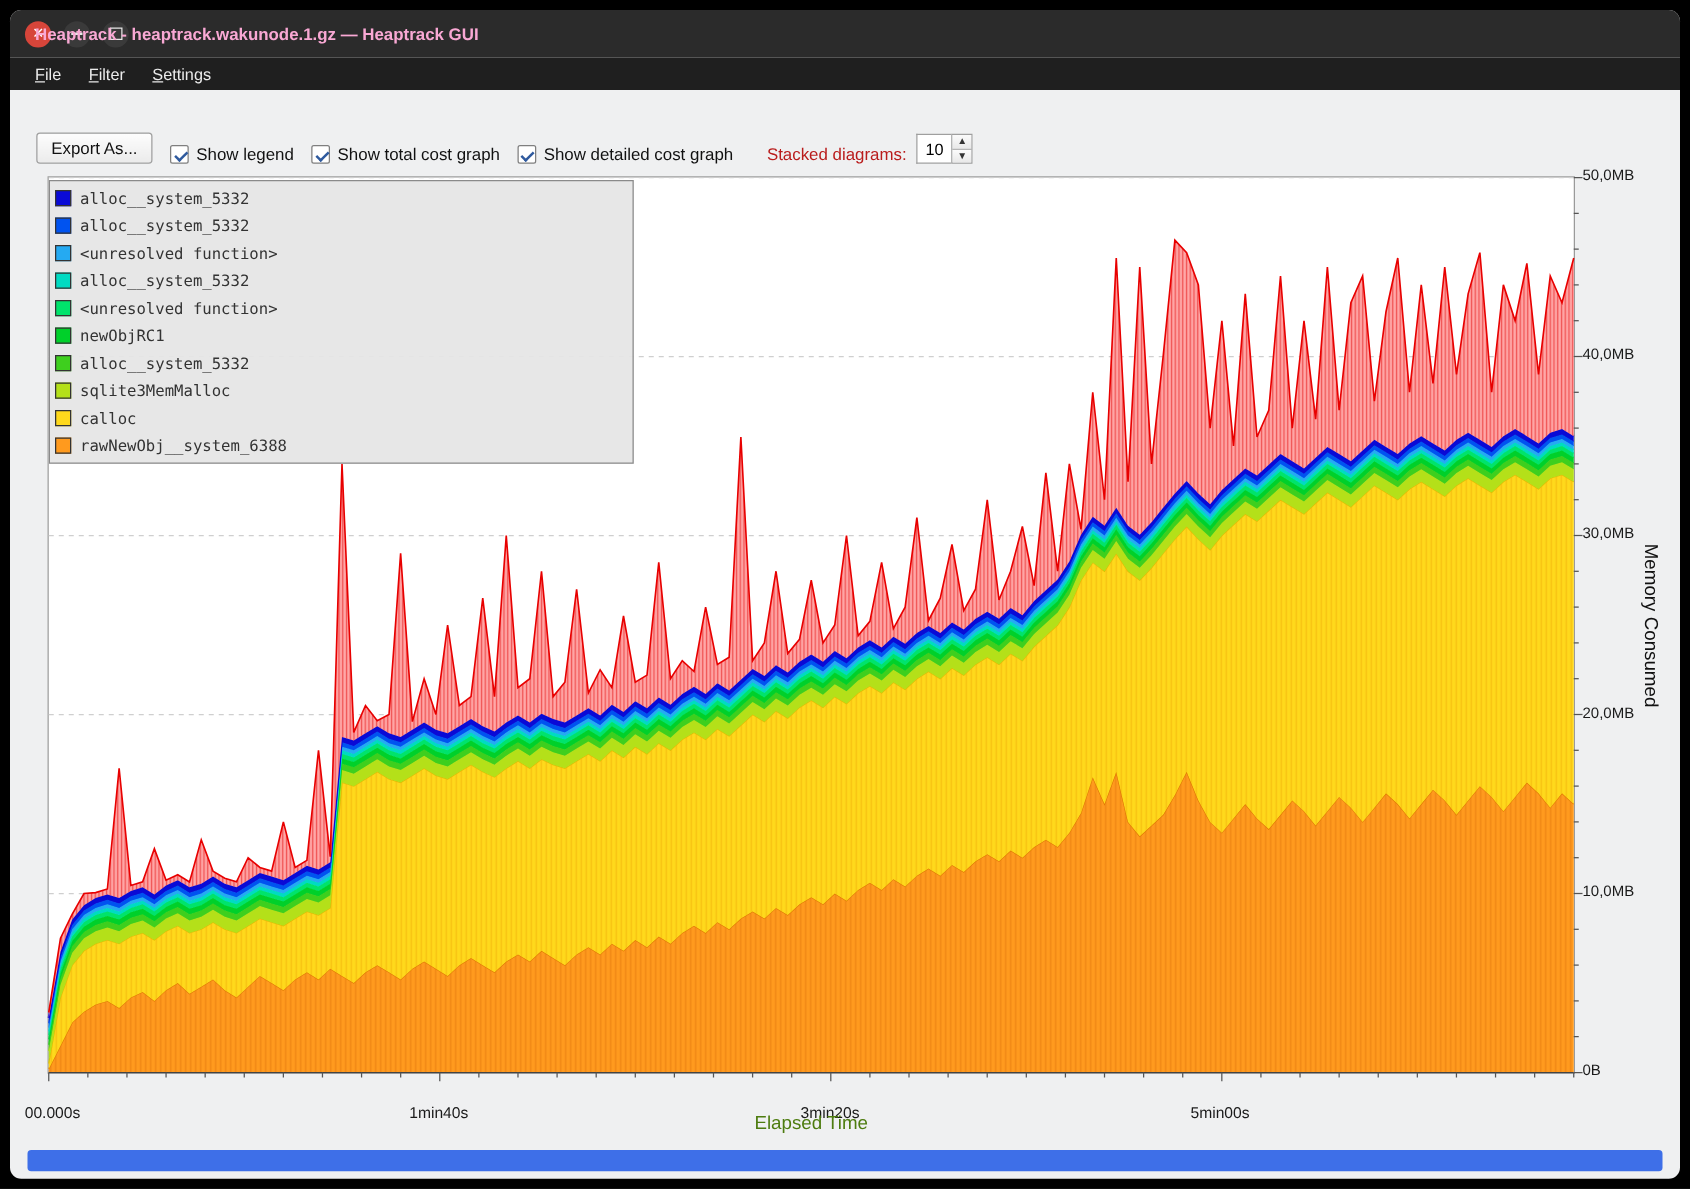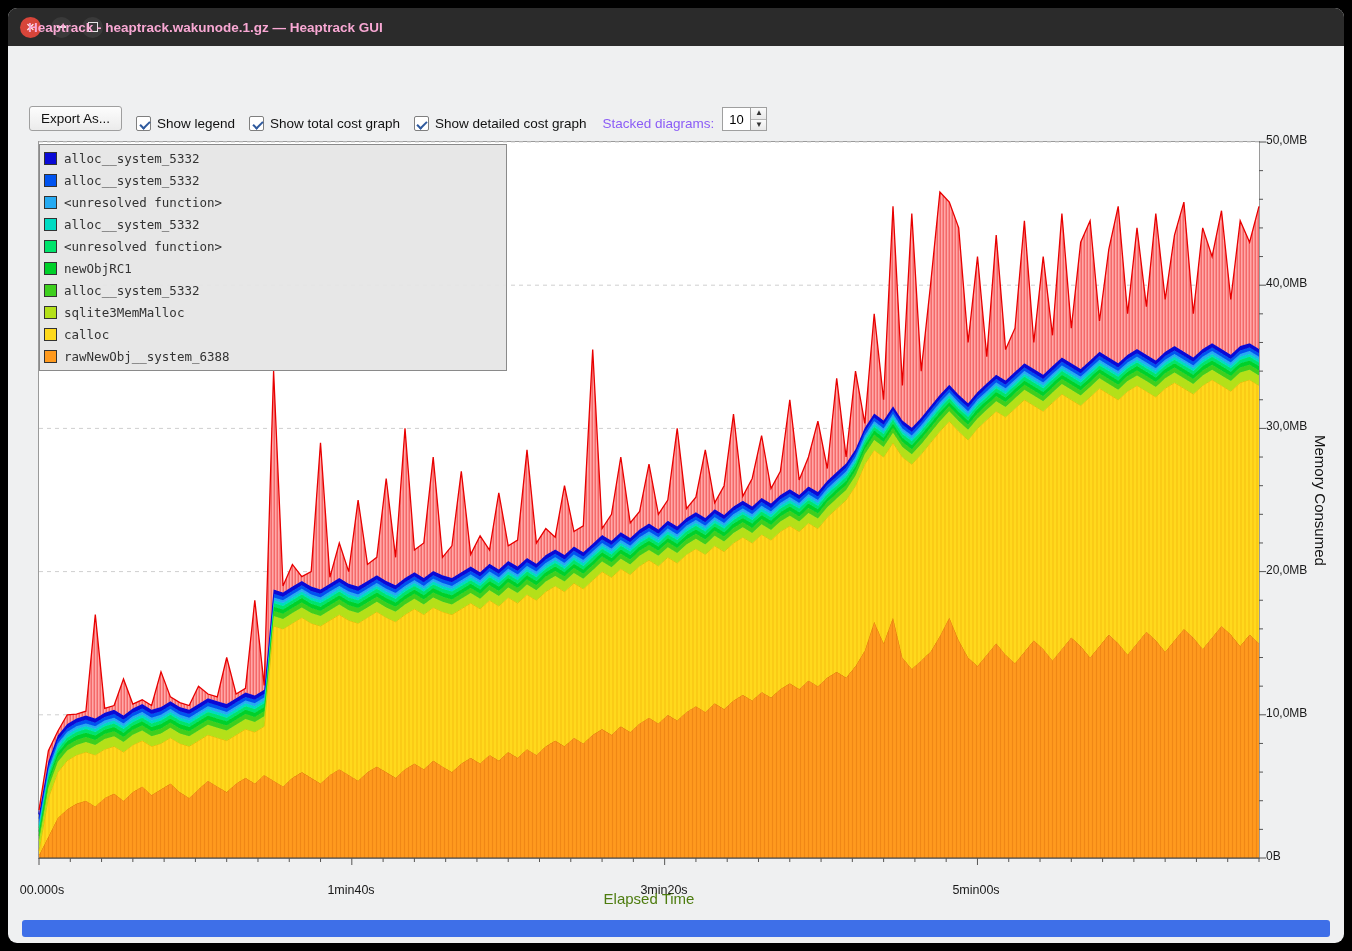--- a/index.html
+++ b/index.html
@@ -21,21 +21,21 @@
 
   .tabbar{position:absolute;top:64px;left:0;right:0;height:28px;display:flex;align-items:flex-end;padding-left:14px;border-bottom:1px solid #b0b0b0;background:#eff0f1;}
   .tab{font-size:13.5px;color:#151515;padding:0 13px;background:linear-gradient(#ededed,#dfdfdf);border:1px solid #b0b0b0;border-bottom:none;border-radius:2px 2px 0 0;margin-right:1px;height:23px;display:flex;align-items:center;white-space:nowrap;}
   .tab.active{background:#fbfbfb;height:27px;margin-bottom:-1px;border-bottom:1px solid #fbfbfb;z-index:2;}
 
   .toolbar{position:absolute;top:93px;left:0;right:0;height:30px;display:flex;align-items:flex-end;padding-left:21px;gap:14px;}
   .btn{font-size:13.5px;padding:4px 11px;border:1px solid #9f9f9f;border-radius:3px;background:linear-gradient(#fdfdfd,#ebebeb);color:#111;font-family:inherit;}
   .check-group{display:flex;align-items:center;gap:6px;font-size:13.5px;color:#111;}
   .checkbox{width:15px;height:15px;background:#fff;border:1px solid #7f7f7f;border-radius:2px;position:relative;flex:0 0 auto;}
   .checkbox.checked::after{content:"";position:absolute;left:2.5px;top:3.5px;width:8px;height:4px;border-left:2px solid #2f5a9e;border-bottom:2px solid #2f5a9e;transform:rotate(-45deg);}
-  .spin-label{font-size:13.5px;color:#8b5cf6;margin-left:2px;}
+  .spin-label{font-size:13.5px;color:#b91c1c;margin-left:13px;}
   .spinbox{display:flex;height:24px;margin-left:-6px;}
   .spin-value{width:28px;border:1px solid #9f9f9f;border-right:none;background:#fff;font-size:13px;padding-left:6px;font-family:inherit;outline:none;}
   .spin-btns{width:17px;display:flex;flex-direction:column;border:1px solid #9f9f9f;}
   .spin-up,.spin-down{flex:1;display:flex;align-items:center;justify-content:center;font-size:8px;color:#333;background:linear-gradient(#fbfbfb,#e8e8e8);line-height:1;}
   .spin-up{border-bottom:1px solid #b5b5b5;}
 
   .chart-region{position:absolute;top:124px;left:0;right:0;bottom:0;}
   .plot{position:absolute;left:30px;top:9px;width:1222px;height:718px;background:#fff;border:1px solid #9a9a9a;}
   .plot svg{display:block;overflow:visible;}
   .legend{position:absolute;left:0;top:2px;width:468px;background:rgba(229,229,229,0.93);border:1px solid #8a8a8a;padding:2px 0 3px;}
@@ -54,20 +54,25 @@
 
 <div class="window">
 
   <div class="titlebar">
     <div class="wbtn close"></div>
     <div class="wbtn min"></div>
     <div class="wbtn max"></div>
     <div class="title">Heaptrack - heaptrack.wakunode.1.gz — Heaptrack GUI</div>
   </div>
 
+  <div class="menubar">
+    <span class="menu-item">File</span>
+    <span class="menu-item">Filter</span>
+    <span class="menu-item">Settings</span>
+  </div>
 
 
   <div class="toolbar">
     <button class="btn">Export As...</button>
     <label class="check-group">
       <span class="checkbox checked"></span>
       <span>Show legend</span>
     </label>
     <label class="check-group">
       <span class="checkbox checked"></span>

